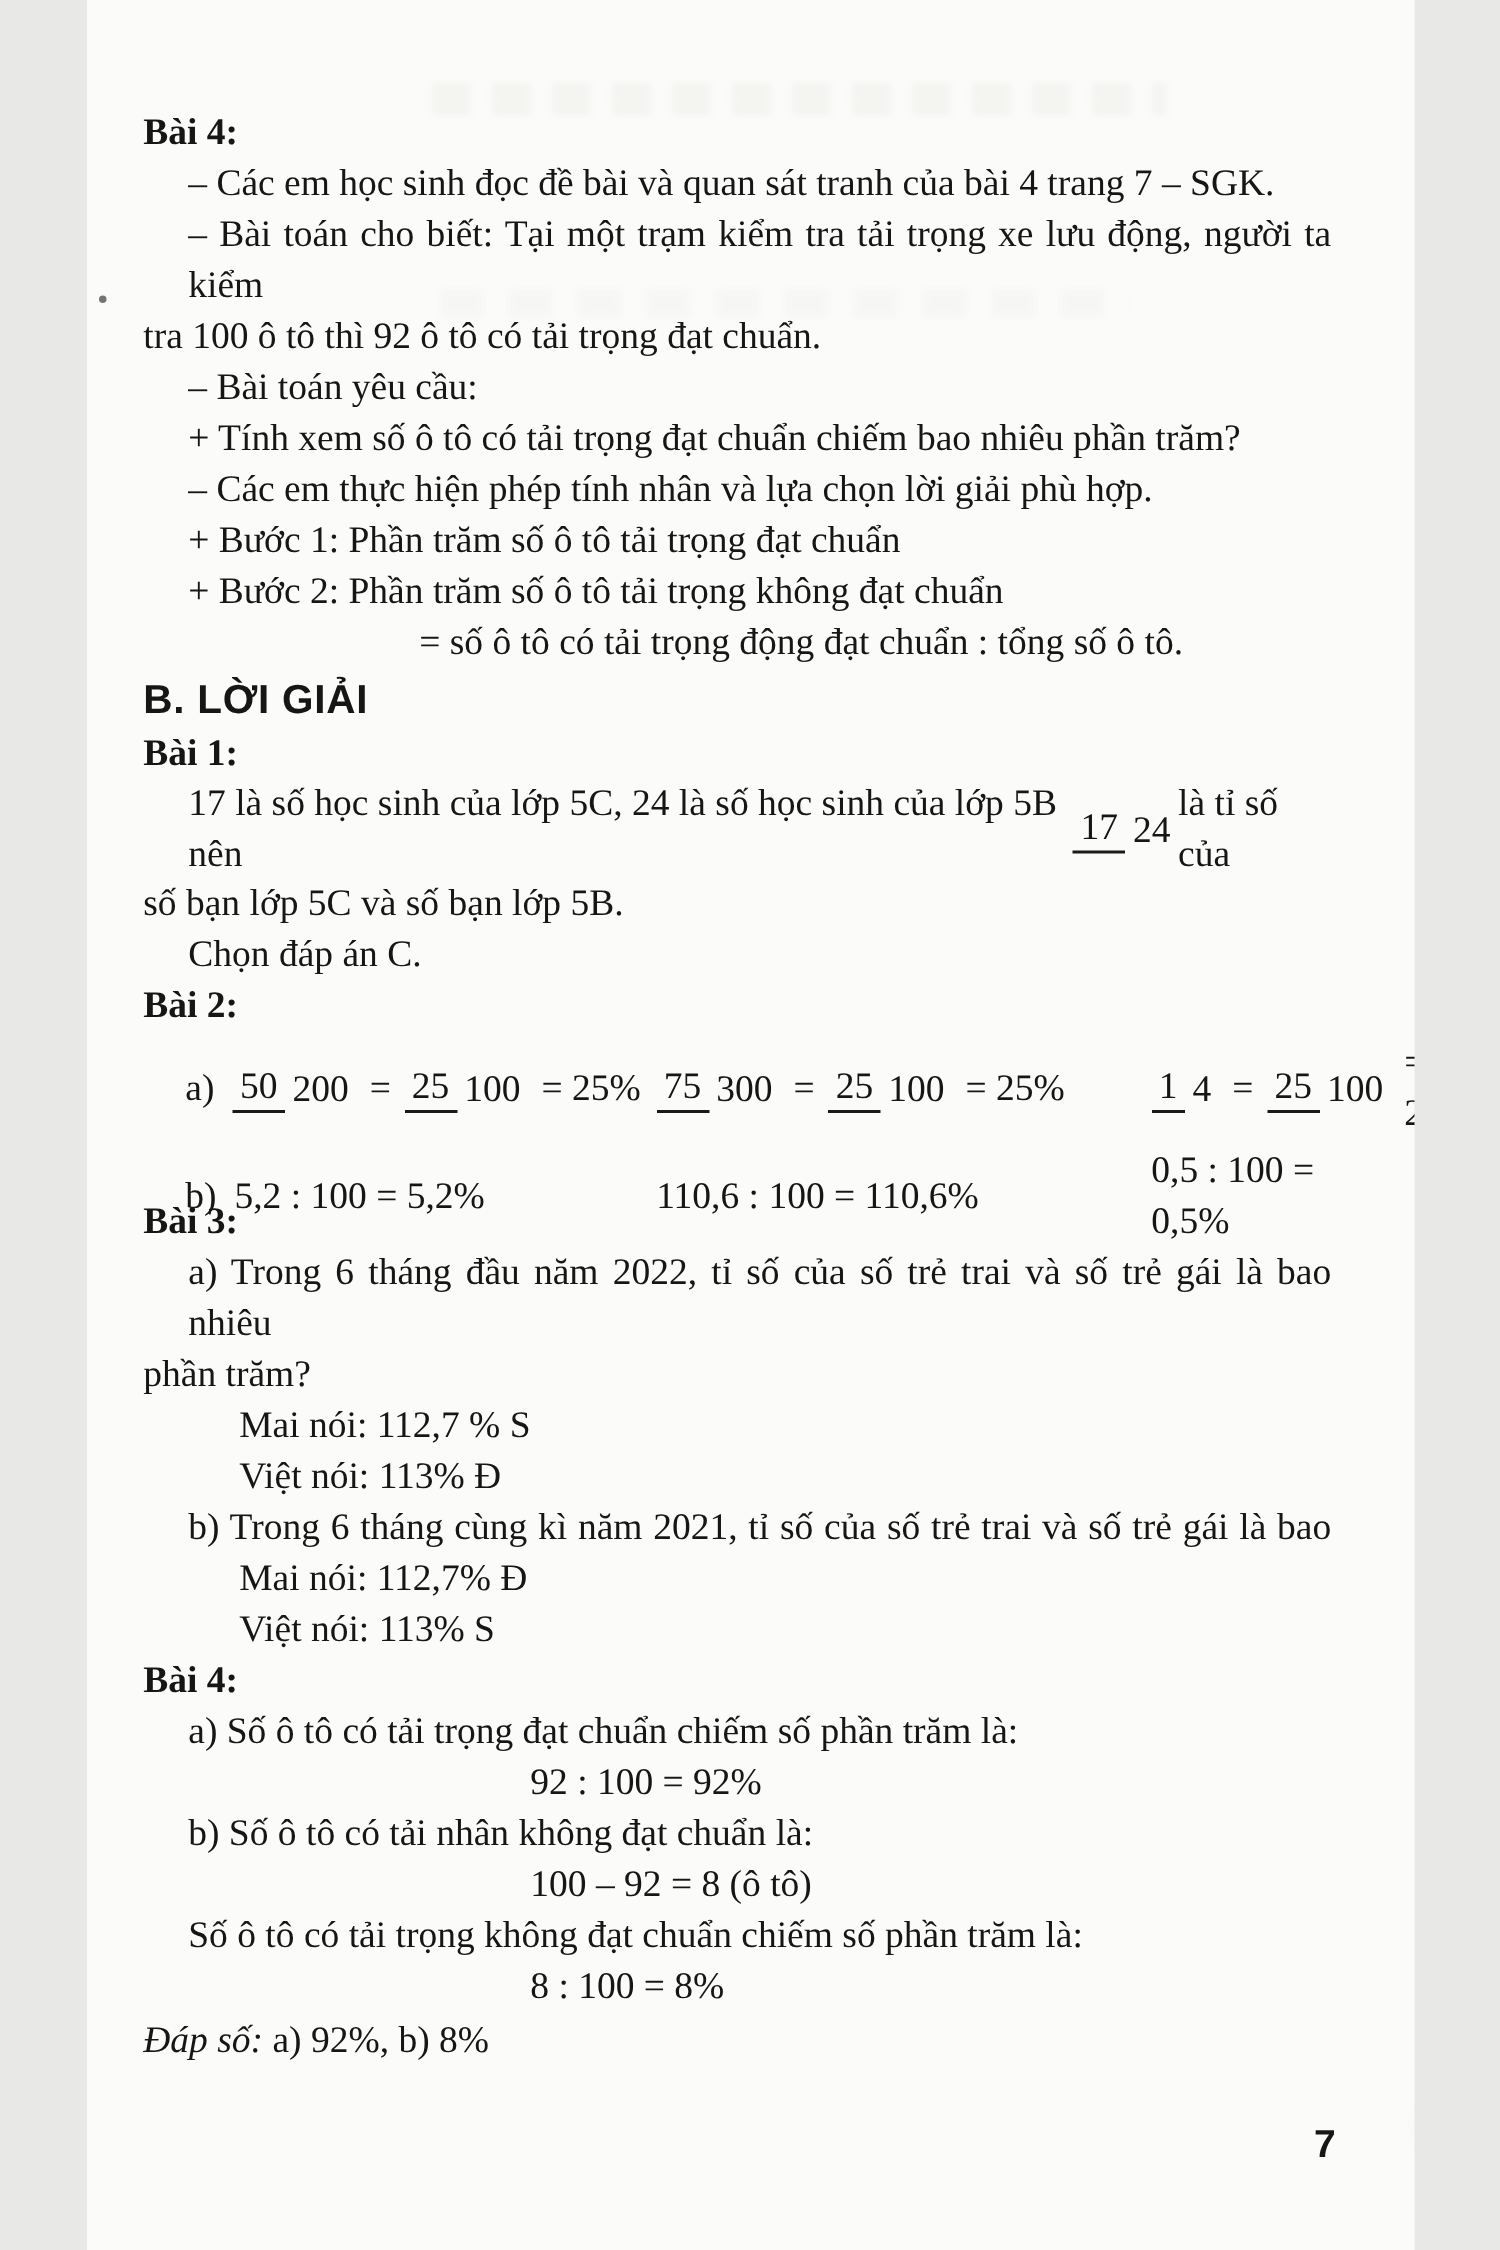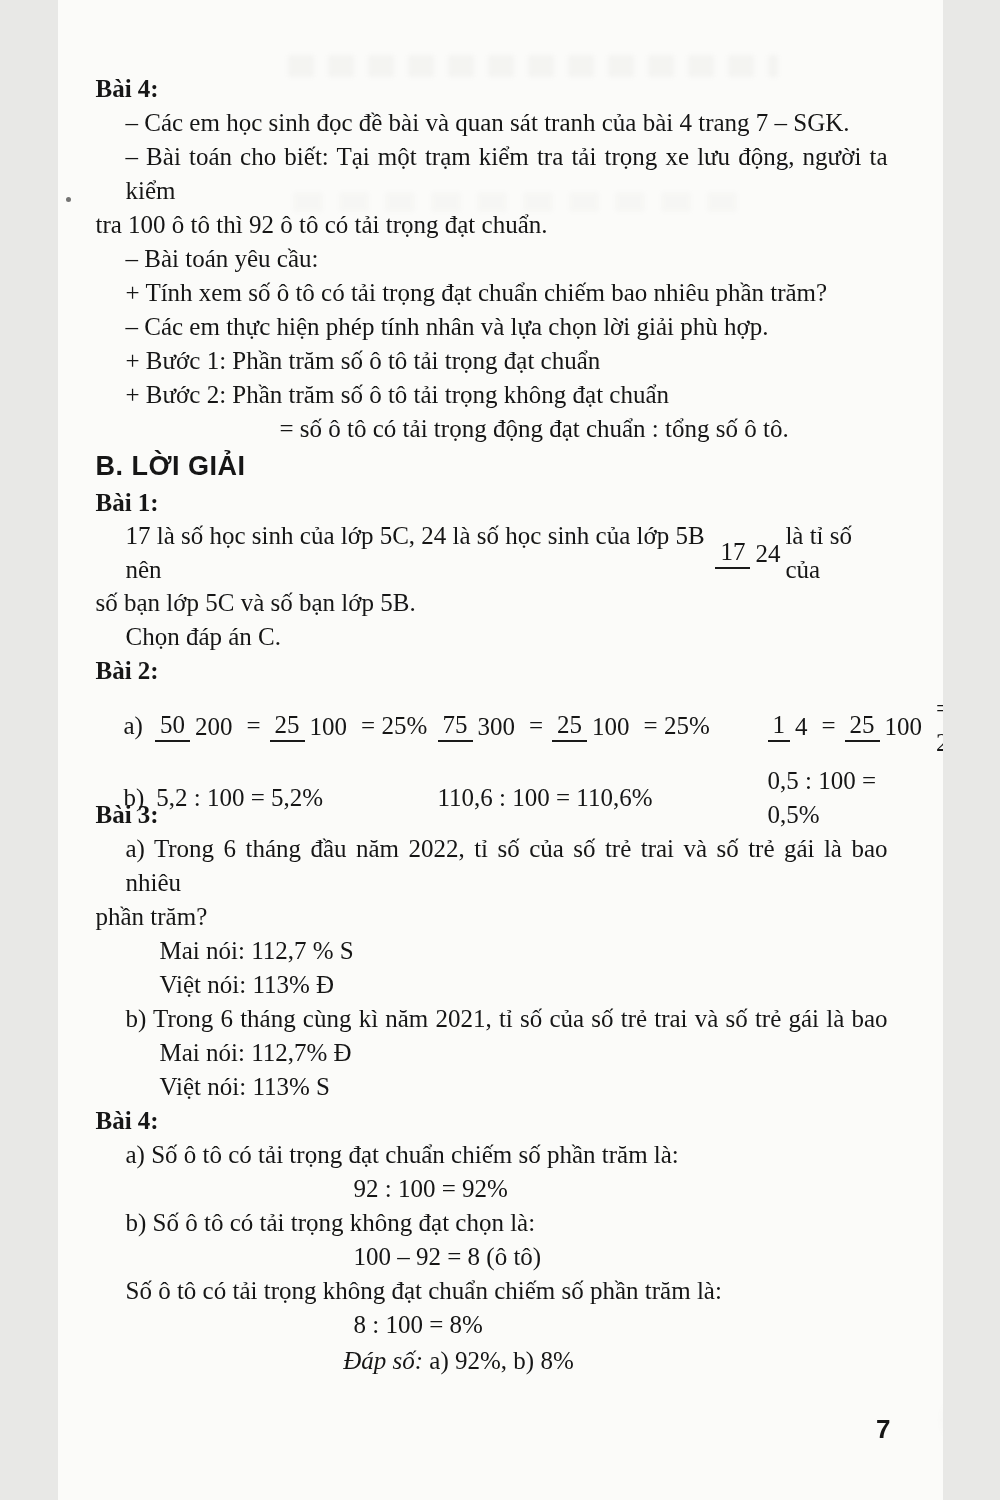--- a/index.html
+++ b/index.html
@@ -58,21 +58,21 @@
   }
   .rowb {
     display: grid;
     grid-template-columns: 342px 330px 1fr;
     align-items: center;
     height: 34px;
   }
   .fgroup { display: flex; align-items: center; gap: 9px; }
   .padg   { padding-left: 28px; }
   .glabel { margin-right: 3px; }
-  .dapso  { text-align: center; padding-right: 66px; margin-top: 2px; font-family: Liberation Serif, serif; }
+  .dapso  { text-align: left; padding-right: 66px; margin-top: 2px; font-family: Liberation Serif, serif; }
   .it     { font-style: italic; }
   .pagenum {
     position: absolute;
     right: 52px;
     top: 1412px;
     font-family: "Liberation Sans", "DejaVu Sans", sans-serif;
     font-weight: 600;
     font-size: 26px;
   }
   
@@ -186,21 +186,21 @@
   <div class="line">phần trăm?</div>
   <div class="line sub">Mai nói: 112,7 % S</div>
   <div class="line sub">Việt nói: 113% Đ</div>
   <div class="line ind stretch">b) Trong 6 tháng cùng kì năm 2021, tỉ số của số trẻ trai và số trẻ gái là bao</div>
   <div class="line sub">Mai nói: 112,7% Đ</div>
   <div class="line sub">Việt nói: 113% S</div>
 
   <div class="line bai">Bài 4:</div>
   <div class="line ind">a) Số ô tô có tải trọng đạt chuẩn chiếm số phần trăm là:</div>
   <div class="line calc">92 : 100 = 92%</div>
-  <div class="line ind">b) Số ô tô có tải trọng không đạt chọn là:</div>
+  <div class="line ind">b) Số ô tô có tải nhân không đạt chuẩn là:</div>
   <div class="line calc">100 – 92 = 8 (ô tô)</div>
   <div class="line ind">Số ô tô có tải trọng không đạt chuẩn chiếm số phần trăm là:</div>
   <div class="line calc">8 : 100 = 8%</div>
   <div class="line dapso">
     <span class="it">Đáp số:</span>
     <span>a) 92%, b) 8%</span>
   </div>
 
   <div class="pagenum">7</div>
 </div>

